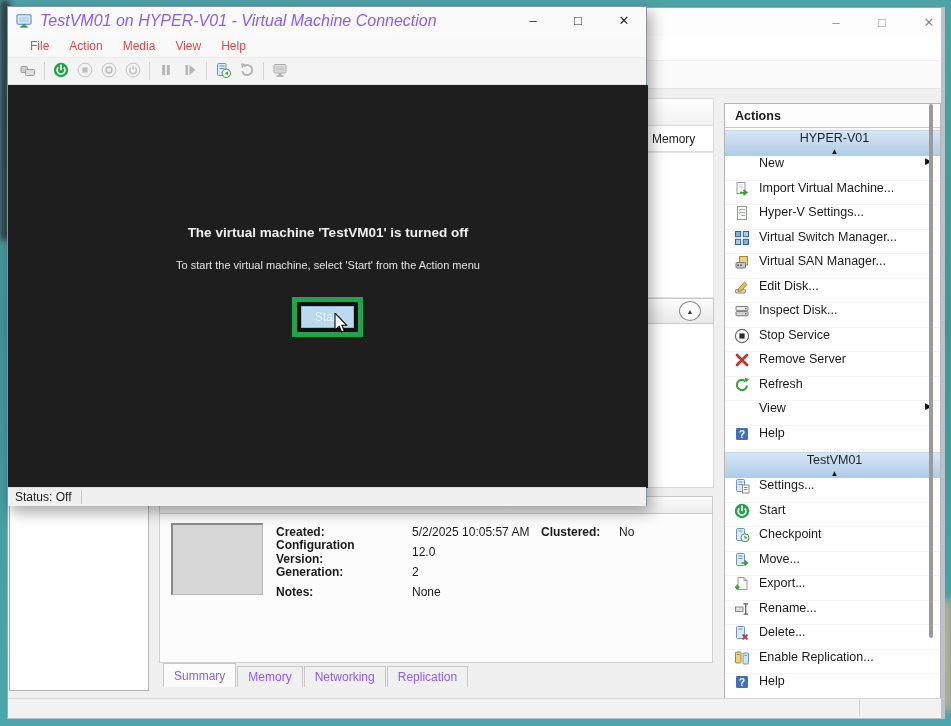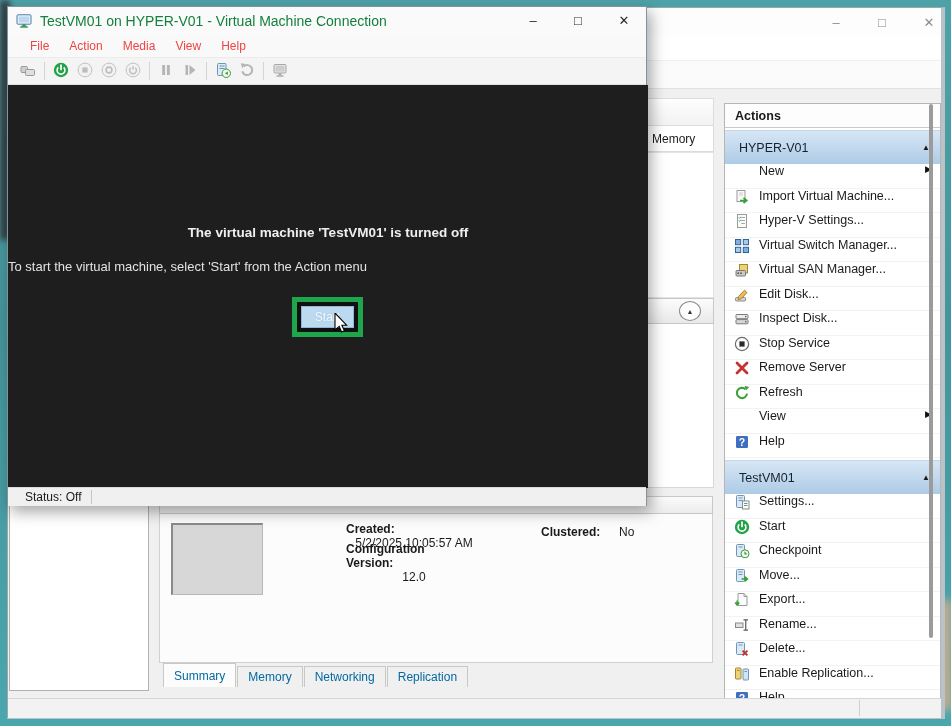--- a/index.html
+++ b/index.html
@@ -39,77 +39,77 @@
 
   
   .sum-header { left:151px; top:488px; width:554px; height:18px; background:linear-gradient(#fbfbfb,#ececec);
                 border:1px solid #c8c8c8; overflow:hidden; }
   .sum-header-text { margin:-7px 0 0 12px; font-weight:bold; color:#1a1a1a; }
   .sum-box { left:151px; top:506px; width:554px; height:149px; background:#fcfcfc; border:1px solid #d0d0d0; border-top:none; }
   .sum-thumb { left:163px; top:515px; width:92px; height:72px; background:#d7d7d7;
                border-top:2px solid #8a8a8a; border-left:2px solid #8a8a8a;
                border-right:1px solid #b8b8b8; border-bottom:1px solid #b8b8b8; }
   .sum-fields { left:268px; top:514px; width:260px; }
-  .sum-row { display:flex; height:20px; align-items:center;flex-direction:column; }
+  .sum-row { display:flex; height:20px; align-items:center; }
   .sum-label { width:120px; font-weight:bold; }
   .sum-value { padding-left:0px;margin-left:16px; }
   .sum-clustered { left:533px; top:514px; height:20px; display:flex; align-items:center; }
   .sum-clustered .sum-label { width:62px; }
   .tabs { left:155px; top:655px; height:24px; display:flex; align-items:flex-end; }
   .tab { height:21px; padding:0 10px; display:flex; align-items:center; background:#f0f0f0;
-         border:1px solid #c8c8c8; border-bottom:none; margin-right:1px; color:#0369a1; }
+         border:1px solid #c8c8c8; border-bottom:none; margin-right:1px; color:#8b5cf6; }
   .tab.active { height:24px; background:#fcfcfc; position:relative; z-index:2; }
 
   
   .actions { left:716px; top:95px; width:217px; height:607px; background:#ffffff;
              border:1px solid #b5b5b5; overflow:hidden; }
   .actions-title { height:24px; display:flex; align-items:center; padding-left:10px;
                    font-weight:bold; font-size:12.5px; border-bottom:1px solid #c9c9c9; background:#fdfdfd; }
-  .act-group-header { height:34px; margin-top:2px; display:flex; align-items:center; justify-content:space-between;
+  .act-group-header { height:26px; margin-top:2px; display:flex; align-items:center; justify-content:space-between;
                       padding:0 10px 0 14px; background:linear-gradient(#d6e6f5,#aecbe6);
-                      border-top:1px solid #c5d8ea; font-size:12.5px; color:#16222e; }
+                      border-top:1px solid #c5d8ea; font-size:12.5px; color:#16222e;flex-direction:column; }
   .act-group-header .caret { font-size:8px; color:#1a1a1a; }
   .act-item { height:24.5px; display:flex; padding:0 8px 0 9px; font-size:12.5px;
               border-bottom:1px solid #f3f3f3; background:#fff; }
   .act-icon { width:16px; height:16px; margin-right:9px; flex:0 0 16px; display:inline-flex; }
   .act-label { flex:1 1 auto; white-space:nowrap; overflow:hidden; }
   .act-sub { font-size:9px; color:#111; }
   .act-scrollthumb { left:921px; top:96px; width:4px; height:534px; background:#9b9b9b; border-radius:2px; }
 
   
   .mgr-statusbar { left:0; top:690px; width:100%; height:20px; background:#f2f2f2; border-top:1px solid #d6d6d6; }
   .mgr-status-div { left:851px; top:692px; width:1px; height:16px; background:#cfcfcf; }
 
   
   .vmw { left:7px; top:6px; width:640px; height:500px; background:#f6f6f6;
          border:1px solid #7f949c; box-shadow: 4px 6px 14px rgba(0,0,0,0.35); }
   .vmw-titlebar { left:0; top:0; width:100%; height:27px; background:#fafafa; display:flex; align-items:center; }
   .vmw-title-icon { margin:0 8px 0 8px; width:16px; height:16px; display:inline-flex; }
-  .vmw-title { font-size:14px; color:#15803d; }
+  .vmw-title { font-size:16px; color:#8b5cf6;font-style:italic; }
   .vmw-btn { width:34px; height:22px; top:2px; display:flex; align-items:center; justify-content:center;
              color:#2a2a2a; font-size:13px; }
   .vmw-menubar { left:0; top:27px; width:100%; height:24px; background:#f9f9f9; display:flex; align-items:center;
                  padding-left:12px; border-bottom:1px solid #ececec; }
   .menu-item { padding:0 10px; height:100%; display:flex; align-items:center; color:#ef4444; }
   .vmw-toolbar { left:0; top:51px; width:100%; height:27px; background:#f4f4f4; display:flex; align-items:center;
                  padding-left:8px; border-bottom:1px solid #e0e0e0; }
   .tb-btn { width:24px; height:22px; display:flex; align-items:center; justify-content:center; }
   .tb-sep { width:1px; height:18px; background:#d4d4d4; margin:0 4px; }
 
   .vmw-screen { left:0; top:78px; width:640px; height:403px; background:#1e1e1e; }
   .scr-title { left:0; top:140px; width:100%; text-align:center; color:#efefef; font-weight:bold; font-size:13.5px; }
-  .scr-sub   { left:0; top:174px; width:100%; color:#e2e2e2; font-size:13px; }
+  .scr-sub   { left:0; top:174px; width:100%; text-align:center; color:#e2e2e2; font-size:11px; }
   .scr-start-hl { left:284px; top:212px; padding:4px; border:5px solid #1ea64c; background:#101010; }
   .scr-start-btn { width:53px; height:22px; background:#bcd9f0; border:1px solid #8fb8d8;
                    color:#f2f8fd; font-size:12px; display:flex; align-items:center; justify-content:center;
                    text-shadow:0 0 2px #9cc2de; }
   .scr-cursor { left:326px; top:228px; width:20px; height:22px; }
 
   .vmw-statusbar { left:0; top:480px; width:638px; height:19px; background:#f0f0f0; border-top:1px solid #dcdcdc;
-                   display:flex; align-items:center; padding-left:17px; }
+                   display:flex; align-items:center; padding-left:7px; }
   .vmw-status-sep { width:1px; height:14px; background:#c6c6c6; margin-left:10px; }
 </style>
 </head>
 <body>
 
 <div class="stage">
   <div class="abs wp-dark"></div>
   <div class="abs wp-beige"></div>
 
   <div class="abs mgr">
@@ -137,20 +137,28 @@
     <div class="abs sum-box"></div>
     <div class="abs sum-thumb"></div>
     <div class="abs sum-fields" id="sum-fields">
         <div class="sum-row">
           <span class="sum-label">Created:</span>
           <span class="sum-value">5/2/2025 10:05:57 AM</span>
         </div>
         <div class="sum-row">
           <span class="sum-label">Configuration Version:</span>
           <span class="sum-value">12.0</span>
+        </div>
+        <div class="sum-row">
+          <span class="sum-label">Generation:</span>
+          <span class="sum-value">2</span>
+        </div>
+        <div class="sum-row">
+          <span class="sum-label">Notes:</span>
+          <span class="sum-value">None</span>
         </div>
       </div>
     <div class="abs sum-clustered">
       <span class="sum-label">Clustered:</span>
       <span class="sum-value">No</span>
     </div>
     <div class="abs tabs" id="sum-tabs">
         <div class="tab active">Summary</div>
         <div class="tab">Memory</div>
         <div class="tab">Networking</div>

